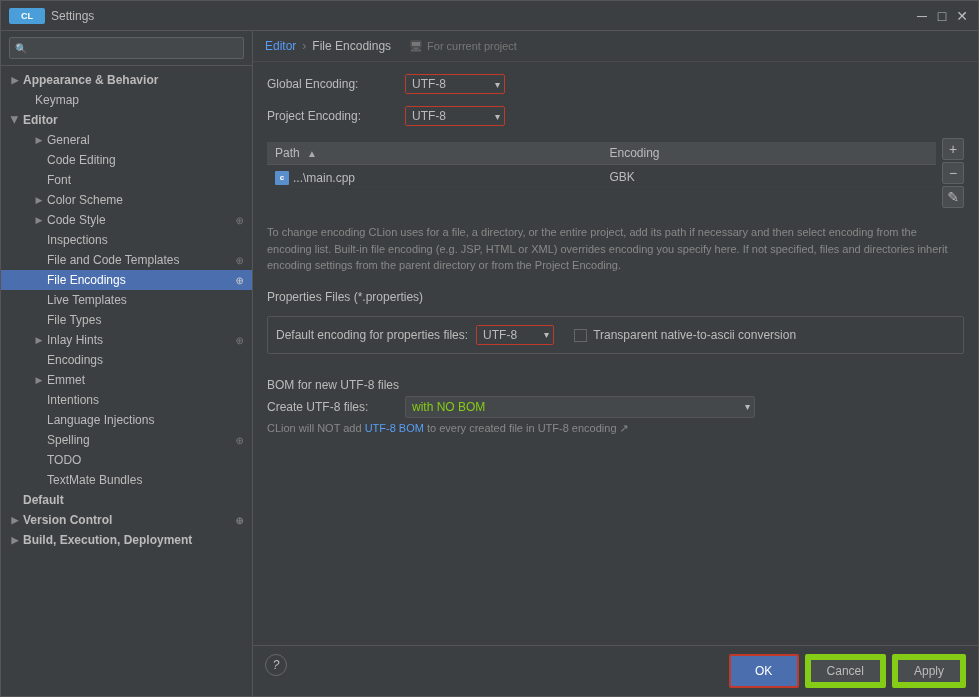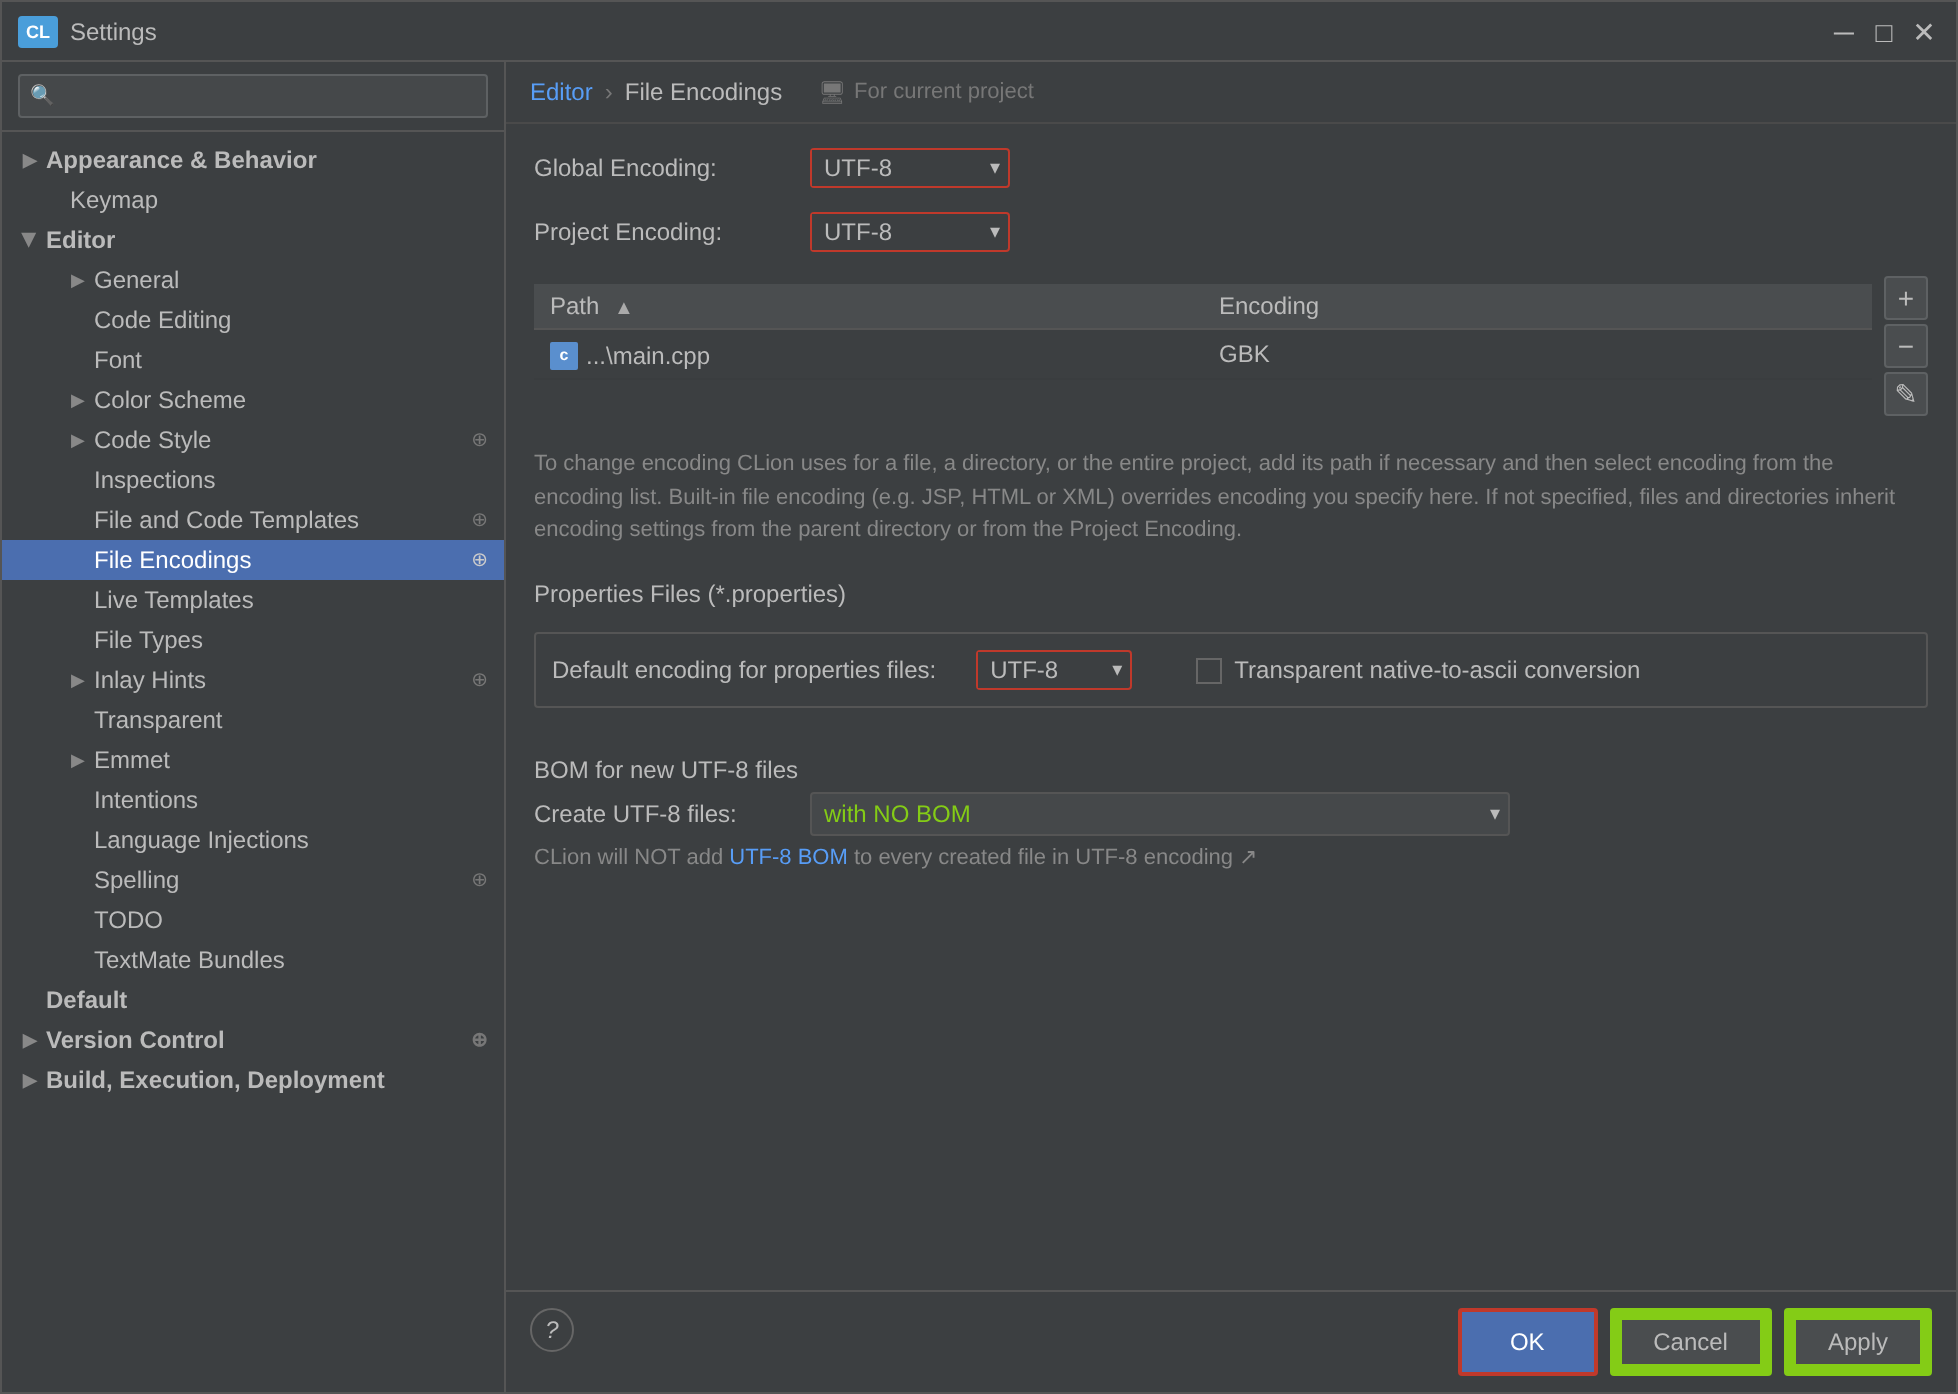--- a/index.html
+++ b/index.html
@@ -2,21 +2,21 @@
 <html><head>
   <meta charset="utf-8">
   <style>
     * { box-sizing: border-box; margin: 0; padding: 0; }
     body { font-family: 'Segoe UI', Arial, sans-serif; font-size: 12px; background: #3c3f41; color: #bbbbbb; width: 979px; height: 697px; overflow: hidden; }
 
     .window { width: 979px; height: 697px; background: #3c3f41; display: flex; flex-direction: column; border: 1px solid #555; }
     
     
     .title-bar { background: #3c3f41; height: 30px; display: flex; align-items: center; padding: 0 8px; border-bottom: 1px solid #555; flex-shrink: 0; }
-    .title-bar-icon { width: 20px; height: 16px; margin-right: 6px; background: #4a9eda; border-radius: 2px; display: flex; align-items: center; justify-content: center; font-size: 9px; font-weight: bold; color: white; flex-shrink: 0; }
+    .title-bar-icon { width: 36px; height: 16px; margin-right: 6px; background: #4a9eda; border-radius: 2px; display: flex; align-items: center; justify-content: center; font-size: 9px; font-weight: bold; color: white; flex-shrink: 0; }
     .title-bar-title { flex: 1; font-size: 12px; color: #bbbbbb; }
     .title-bar-controls { display: flex; gap: 4px; }
     .title-bar-btn { width: 16px; height: 16px; background: none; border: none; color: #bbbbbb; cursor: pointer; font-size: 14px; display: flex; align-items: center; justify-content: center; }
 
     
     .main-content { display: flex; flex: 1; overflow: hidden; }
 
     
     .sidebar { width: 252px; background: #3c3f41; border-right: 1px solid #555; display: flex; flex-direction: column; flex-shrink: 0; overflow-y: auto; }
     .search-box { padding: 6px 8px; border-bottom: 1px solid #555; }
@@ -68,21 +68,21 @@
     .table-with-buttons { display: flex; gap: 2px; }
     .table-buttons { display: flex; flex-direction: column; gap: 2px; padding-left: 4px; }
     .table-btn { width: 22px; height: 22px; background: #4a4d4f; border: 1px solid #5e6163; color: #bbbbbb; cursor: pointer; display: flex; align-items: center; justify-content: center; font-size: 14px; border-radius: 2px; }
 
     
     .info-text { font-size: 11px; color: #888; line-height: 1.5; margin-top: 8px; }
 
     
     .section-title { font-size: 12px; color: #bbbbbb; margin: 8px 0 4px 0; font-weight: normal; }
     .properties-box { border: 1px solid #555; padding: 8px; border-radius: 2px; }
-    .prop-row { display: flex; align-items: center; gap: 20px; }
+    .prop-row { display: flex; align-items: center; gap: 8px; }
     .prop-label { color: #bbbbbb; font-size: 12px; }
     .prop-select-wrapper { border: 1px solid #c0392b; border-radius: 2px; display: flex; align-items: center; }
     .prop-select { background: #3c3f41; color: #bbbbbb; border: none; padding: 2px 20px 2px 6px; font-size: 12px; outline: none; appearance: none; cursor: pointer; }
     .checkbox-row { display: flex; align-items: flex-end; gap: 6px; margin-left: 12px; }
     .checkbox { width: 13px; height: 13px; border: 1px solid #666; background: #3c3f41; cursor: pointer; display: flex; align-items: center; justify-content: center; flex-shrink: 0; }
     .checkbox-label { font-size: 12px; color: #bbbbbb; }
 
     
     .bom-label { color: #bbbbbb; font-size: 12px; min-width: 130px; }
     .bom-select-wrapper { border: 1px solid #555; border-radius: 2px; display: flex; align-items: center; background: #45484a; flex: 1; max-width: 350px; }
@@ -197,21 +197,21 @@
         </div>
 
         <div class="tree-item indent-2">
           <span class="arrow">▶</span>
           <span>Inlay Hints</span>
           <span class="copy-icon">⊕</span>
         </div>
 
         <div class="tree-item indent-2">
           <span class="arrow" style="visibility:hidden">▶</span>
-          <span>Transparent</span>
+          <span>Encodings</span>
         </div>
 
         <div class="tree-item indent-2">
           <span class="arrow">▶</span>
           <span>Emmet</span>
         </div>
 
         <div class="tree-item indent-2">
           <span class="arrow" style="visibility:hidden">▶</span>
           <span>Intentions</span>

